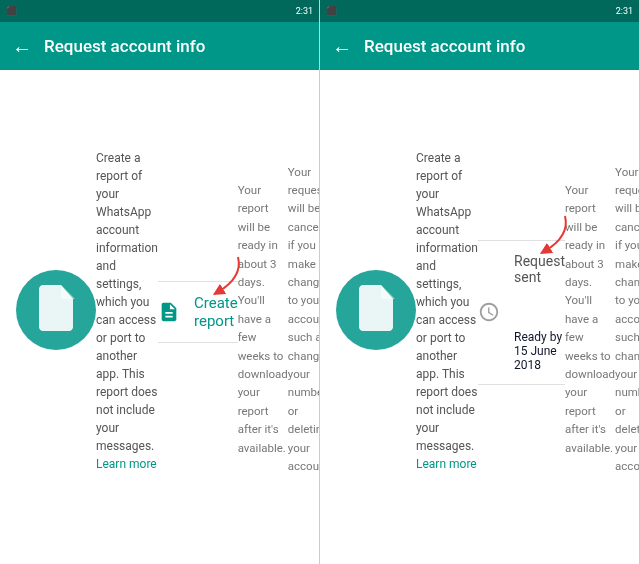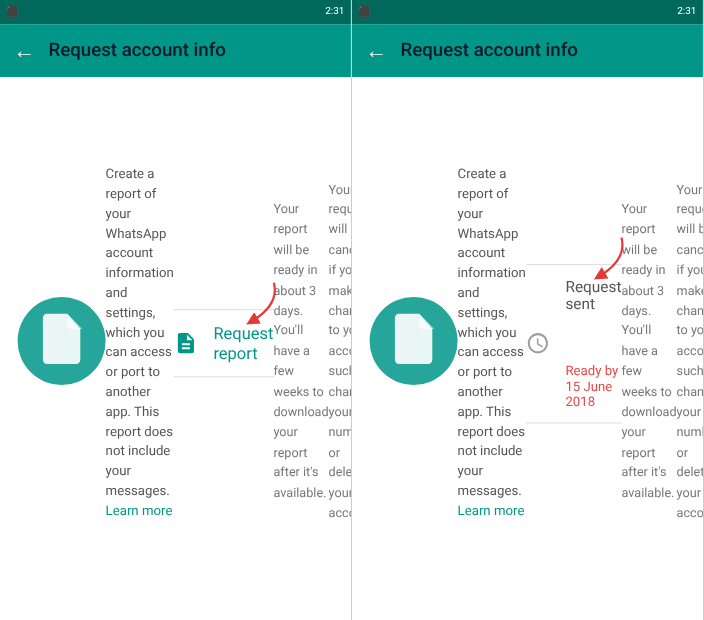--- a/index.html
+++ b/index.html
@@ -43,21 +43,21 @@
       align-items: center;
       padding: 0 12px;
       gap: 12px;
     }
     .back-arrow {
       color: #fff;
       font-size: 20px;
       cursor: pointer;
     }
     .header-title {
-      color: #0f172a;
+      color: #ffffff;
       font-size: 17px;
       font-weight: 500;
       text-align: right;
     }
 
     
     .content {
       flex: 1;
       padding: 20px 16px 16px;
       display: flex;
@@ -118,21 +118,21 @@
     }
 
     .action-label {
       font-size: 15px;
       color: #009688;
       font-weight: 400;
     }
 
     .action-sublabel {
       font-size: 12px;
-      color: #ef4444;
+      color: #0f172a;
     }
 
     .action-text-block {
       display: flex;
       flex-direction: column;
       gap: 45px;
     }
 
     .info-text {
       font-size: 11.5px;
@@ -188,21 +188,21 @@
       <span>Create a report of your WhatsApp account information and settings, which you can access or port to another app. This report does not include your messages.</span>
       <a class="learn-more" href="#">Learn more</a>
     </p>
 
     <div class="action-row arrow-container">
       <div class="action-icon">
         <svg width="22" height="22" viewBox="0 0 24 24" fill="#009688">
           <path d="M14 2H6c-1.1 0-2 .9-2 2v16c0 1.1.9 2 2 2h12c1.1 0 2-.9 2-2V8l-6-6zm2 16H8v-2h8v2zm0-4H8v-2h8v2zm-3-5V3.5L18.5 9H13z"></path>
         </svg>
       </div>
-      <span class="action-label">Request report</span>
+      <span class="action-label">Create report</span>
 
       <svg class="arrow-svg" viewBox="0 0 80 50">
         <defs>
           <marker id="arrowhead-l" markerWidth="6" markerHeight="6" refX="3" refY="3" orient="auto">
             <polygon points="0 0, 6 3, 0 6" fill="#e53935"></polygon>
           </marker>
         </defs>
         <path d="M70 5 Q75 25 50 40" stroke="#e53935" stroke-width="2" fill="none" marker-end="url(#arrowhead-l)"></path>
       </svg>
     </div>

